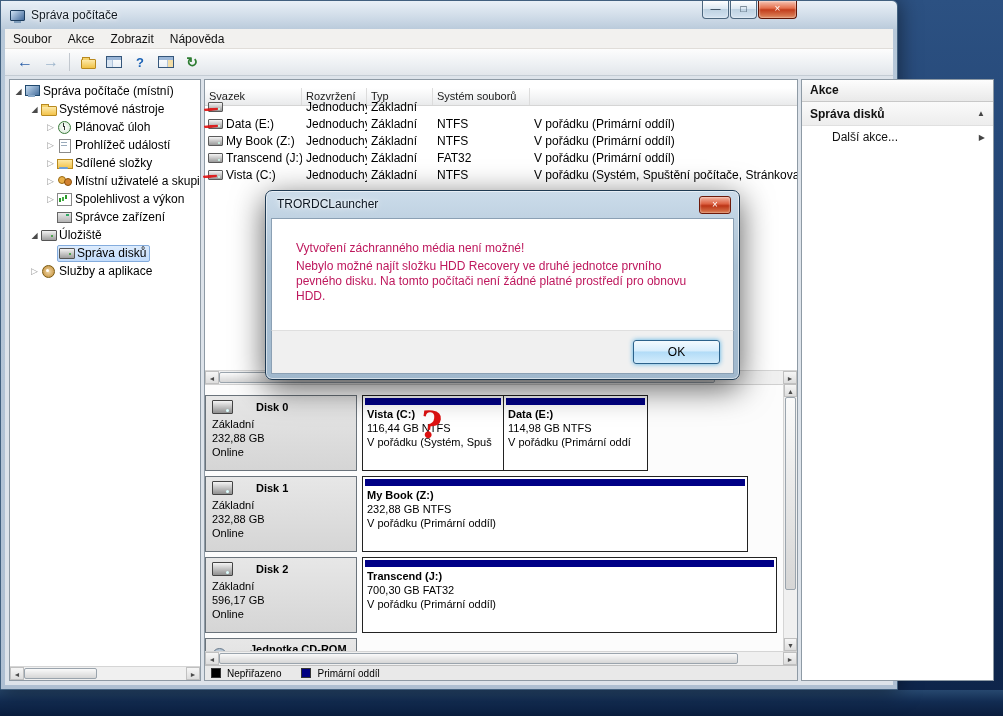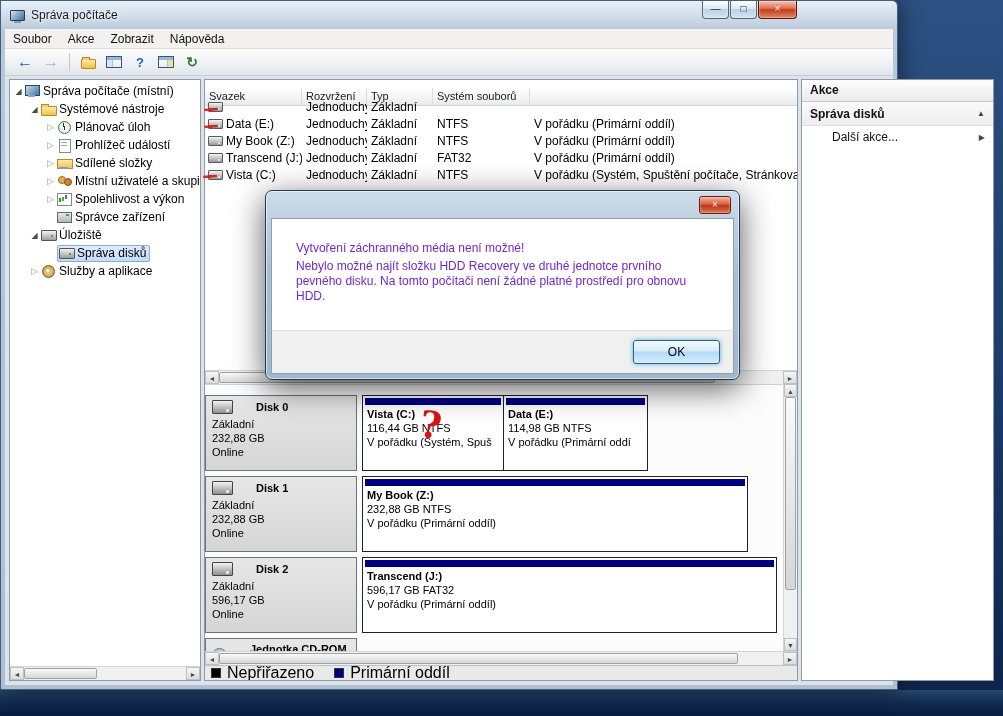--- a/index.html
+++ b/index.html
@@ -139,21 +139,21 @@
     border:1px solid #5a5a5a; border-radius:1px; position:relative; }
   .vol-icon::after{ content:""; position:absolute; right:2px; top:5px; width:2px; height:2px; border-radius:50%; background:#cfe; }
 
   
   .vlist-hscroll { left:0; right:0; top:290px; }
   .graph { position:absolute; left:0; right:0; top:304px; height:267px; background:#fcfcfc;
     border-top:1px solid #d0d0d0; overflow:hidden; }
   .graph-vscroll { right:0; top:304px; height:267px; }
   .graph-hscroll { left:0; right:0; top:571px; }
   .legend { position:absolute; left:0; right:0; top:585px; bottom:0; background:#e9e9e9; border-top:1px solid #c0c0c0;
-    display:flex; align-items:center; padding-left:6px; gap:6px; font-size:16px; color:#000; }
+    display:flex; align-items:center; padding-left:6px; gap:6px; font-size:10px; color:#000; }
   .lg-sq { width:10px; height:10px; border:1px solid #333; flex:none; }
   .lg-black{ background:#000000; } .lg-navy{ background:#000080; }
   .lg-label { margin-right:14px; }
 
   .grow { position:absolute; left:0; right:14px; height:78px; }
   .ginfo { position:absolute; left:0; top:0; width:152px; height:76px;
     background:linear-gradient(#e7e7e7,#d5d5d5); border:1px solid #6a737b; padding:4px 6px; font-size:11px; }
   .ginfo .dname { display:flex; align-items:center; gap:23px; font-weight:bold; margin-bottom:3px; }
   .gdisk-icon { width:21px; height:14px; flex:none; background:linear-gradient(#f4f4f4,#8f8f8f);
     border:1px solid #444; border-radius:1px; position:relative; }
@@ -182,21 +182,21 @@
   .dialog { position:absolute; left:265px; top:190px; width:475px; height:190px; z-index:50;
     background:linear-gradient(180deg,#ccdcea,#aac1d4 40%,#a0b8cd); border:1px solid #1f3a52; border-radius:7px;
     box-shadow: 0 8px 32px rgba(0,0,0,.65), inset 0 0 0 1px rgba(255,255,255,.55); }
   .dlg-title { height:27px; line-height:27px; padding-left:11px; font-size:12px; color:#0c1622;
     text-shadow:0 0 3px #fff,0 0 7px #fff; }
   .dlg-close { position:absolute; top:5px; right:8px; width:32px; height:18px; border-radius:3px;
     background:linear-gradient(#f3b3a0,#dd6344 42%,#bc3517 55%,#d97c52);
     border:1px solid #6e1a0a; color:#fff; font-size:10px; text-align:center; line-height:16px;
     box-shadow:inset 0 0 2px rgba(255,255,255,.85); }
   .dlg-body { position:absolute; left:5px; right:5px; top:27px; height:114px; background:#fff;
-    border:1px solid #8ba0b4; border-bottom:none; font-size:12px; color:#6d28d9; }
+    border:1px solid #8ba0b4; border-bottom:none; font-size:12px; color:#be185d; }
   .dlg-line1 { margin:22px 24px 0; }
   .dlg-para { margin:4px 24px 0; line-height:15px; }
   .dlg-footer { position:absolute; left:5px; right:5px; bottom:5px; height:44px; background:#f0f0f0;
     border:1px solid #8ba0b4; border-top:1px solid #dfdfdf; }
   .ok-btn { position:absolute; right:13px; top:9px; width:87px; height:24px; font-size:12px; color:#000;
     background:linear-gradient(#f3fafe,#d7edfc 45%,#b2dcf7 50%,#d3ecfc); text-align:center; line-height:22px;
     border:1px solid #2c628b; border-radius:3px; box-shadow:0 0 5px #56b2e6; }
 
   
   .rmark { position:absolute; width:14px; height:4px; border-bottom:3px solid #e01111;
@@ -452,21 +452,21 @@
               <span>Disk 2</span>
             </div>
           <div class="dline">Základní</div>
           <div class="dline">596,17 GB</div>
           <div class="dline">Online</div>
         </div>
         <div class="gparts">
           <div class="part" style="width:415px;">
             <div class="pbar"></div>
             <div class="pline pname">Transcend  (J:)</div>
-            <div class="pline">596,17 GB FAT32</div>
+            <div class="pline">700,30 GB FAT32</div>
             <div class="pline">V pořádku (Primární oddíl)</div>
           </div>
         </div>
       </div>
 
       <div class="grow" style="top:253px;">
         <div class="ginfo">
           <div class="dname">
               <span class="cd-icon"></span>
               <span>Jednotka CD-ROM 0</span>
@@ -506,20 +506,21 @@
       <span class="ap-caret">▲</span>
     </div>
     <div class="ap-more">
       <span>Další akce...</span>
       <span class="ap-arrow">▶</span>
     </div>
   </div>
 </div>
 
 <div class="dialog">
+  <div class="dlg-title">TRORDCLauncher</div>
   <div class="dlg-close">×</div>
   <div class="dlg-body">
     <div class="dlg-line1">Vytvoření záchranného média není možné!</div>
     <div class="dlg-para">Nebylo možné najít složku HDD Recovery ve druhé jednotce prvního pevného disku. Na tomto počítači není žádné platné prostředí pro obnovu HDD.</div>
   </div>
   <div class="dlg-footer">
     <div class="ok-btn">OK</div>
   </div>
 </div>
 

